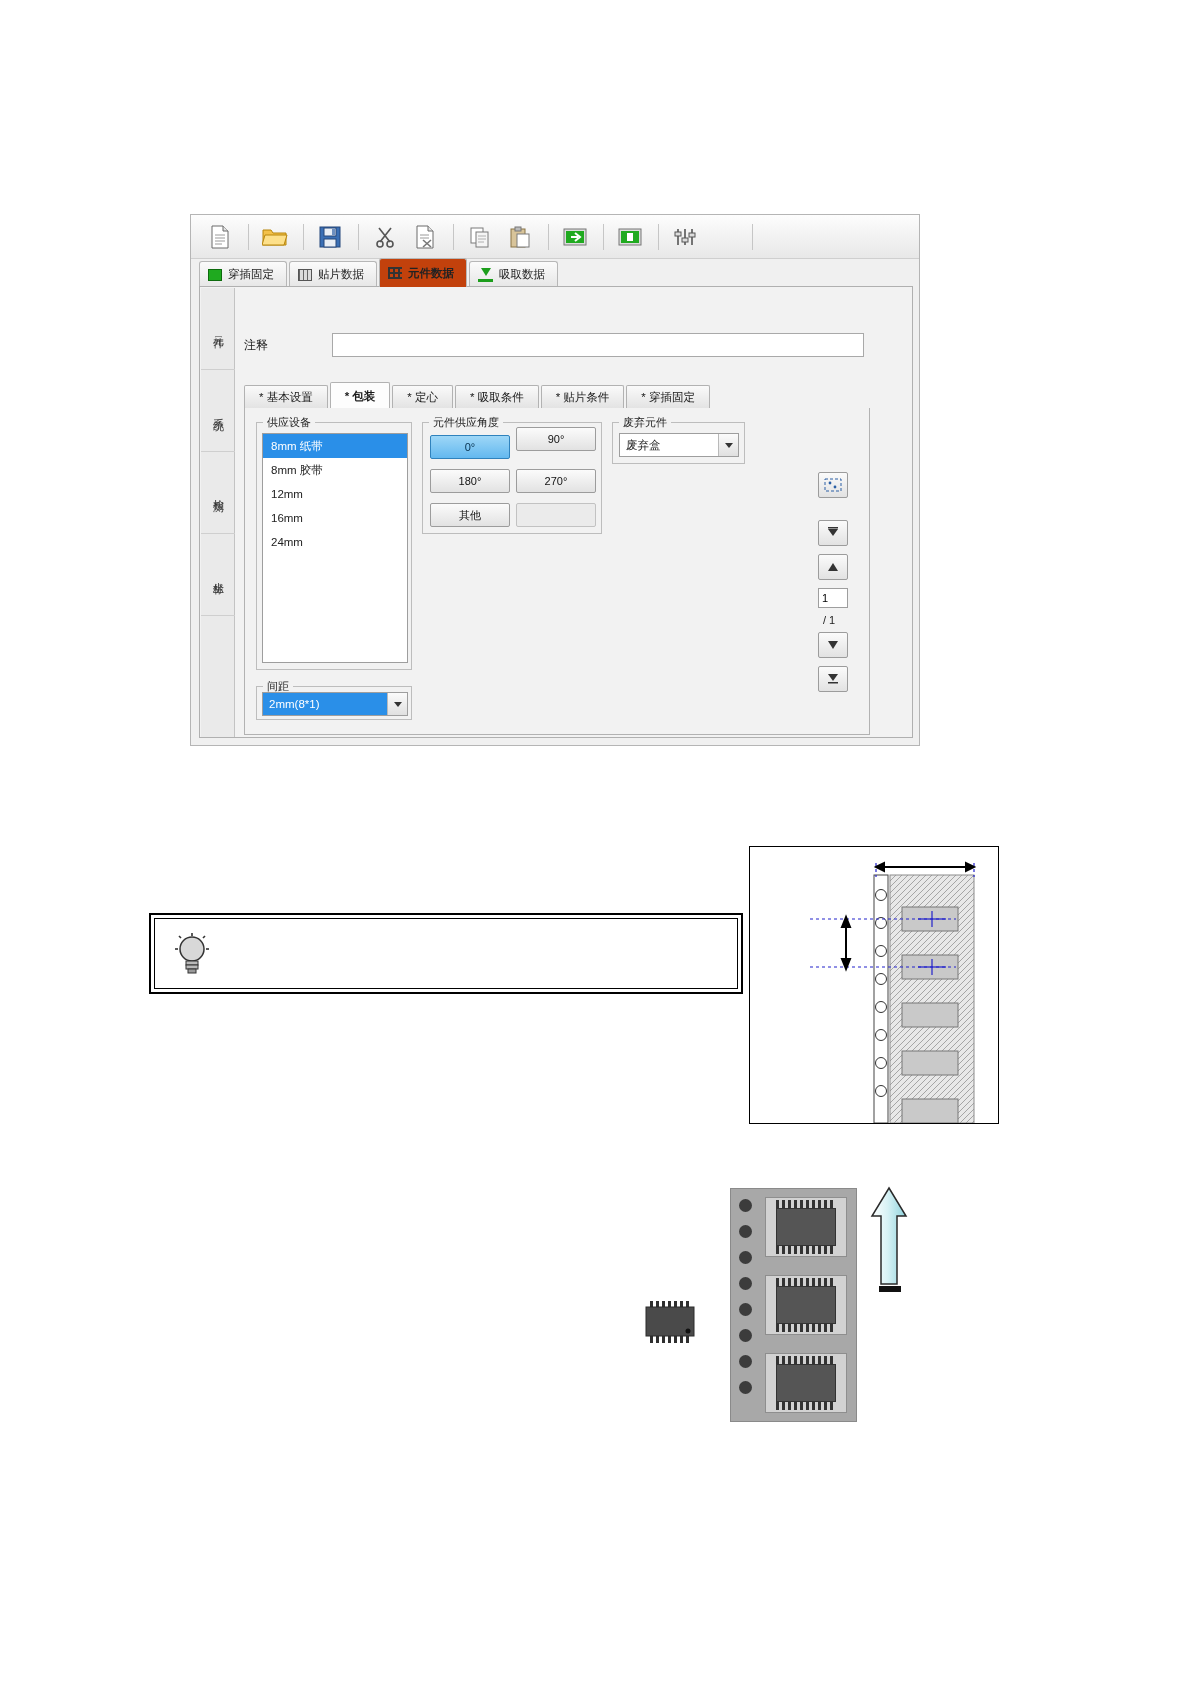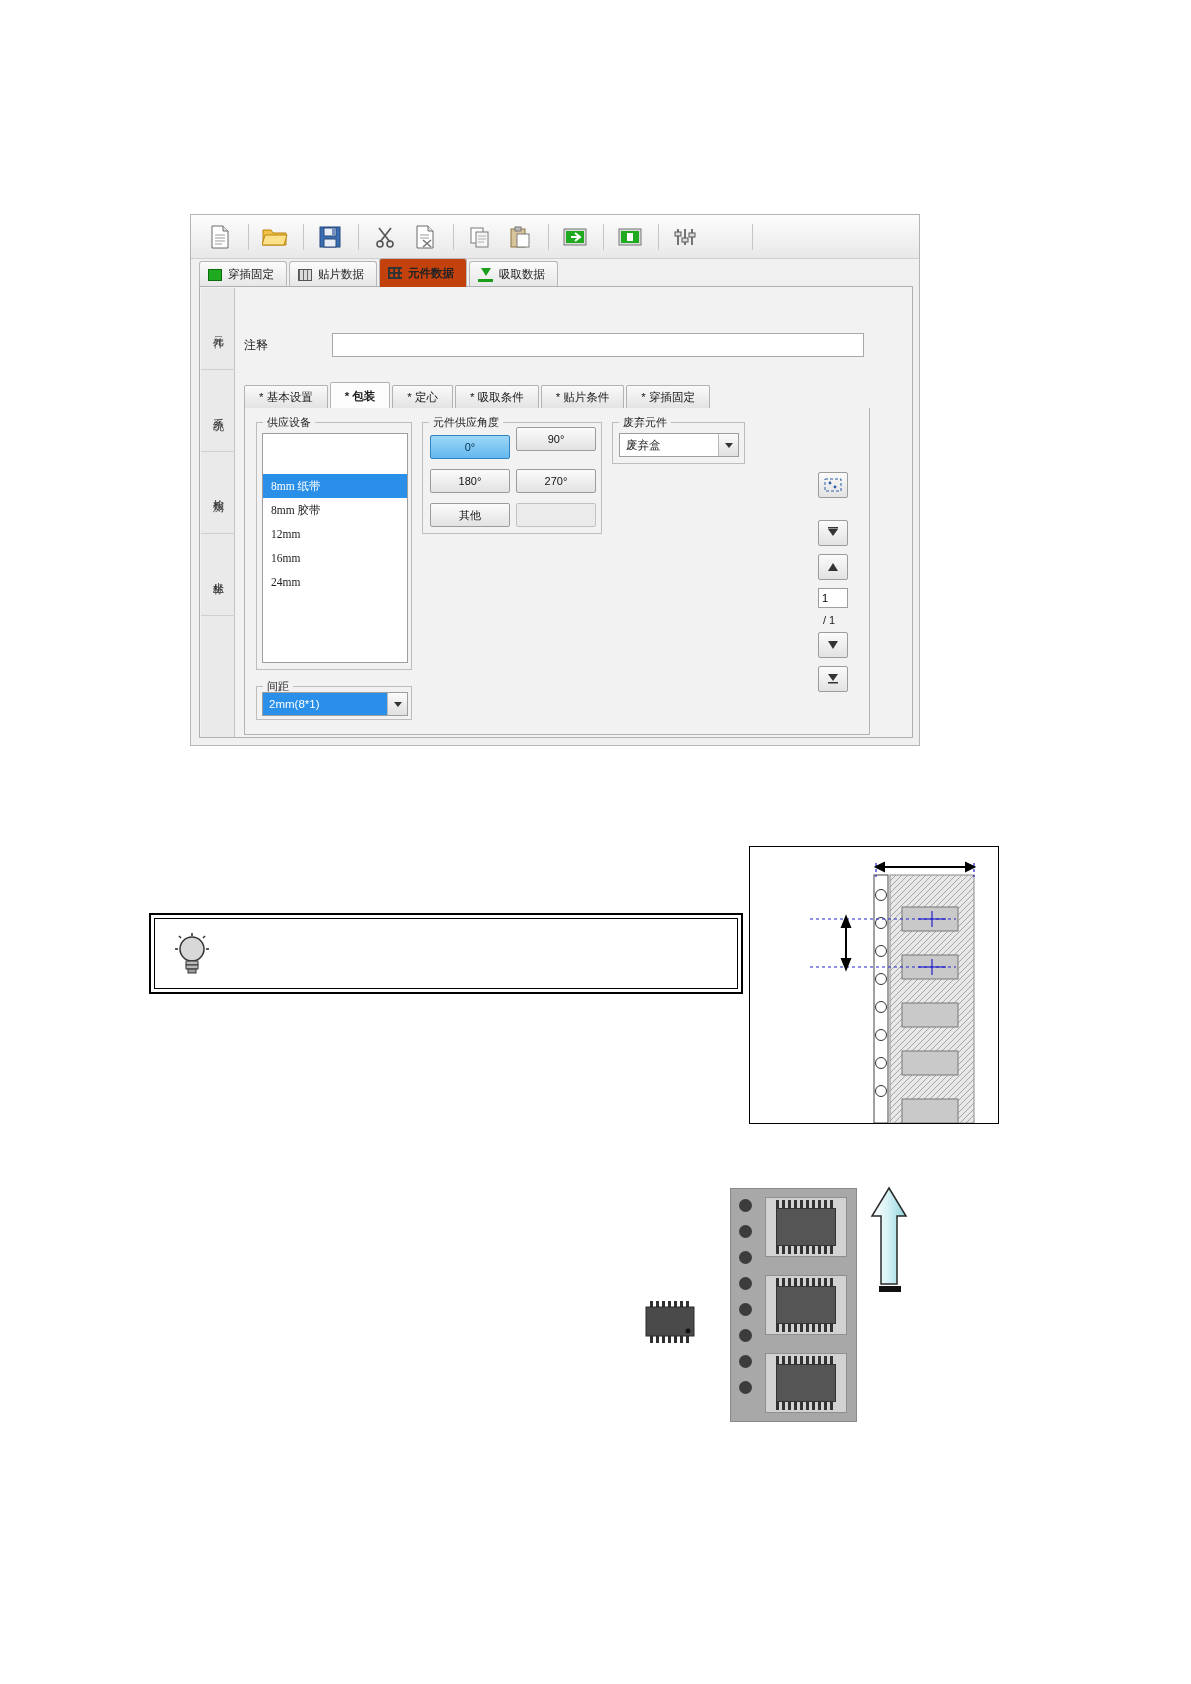--- a/index.html
+++ b/index.html
@@ -261,21 +261,20 @@
   .lb-item {
     height: 24px;
     line-height: 24px;
     padding-left: 8px;
     font-size: 11.5px;
     color: #222;
   }
   .lb-item.sel {
     background: #2a8fe8;
     color: #fff;
-    margin-top: 40px;
   }
 
   .angle-btn {
     position: absolute;
     width: 80px; height: 24px;
     border: 1px solid #9c9c9c;
     border-radius: 2px;
     background: linear-gradient(to bottom, #fbfbfb, #e2e2e2);
     font-size: 11px;
     display: flex; align-items: center; justify-content: center;
@@ -581,21 +580,21 @@
       <div class="itab">* 基本设置</div>
       <div class="itab active">* 包装</div>
       <div class="itab">* 定心</div>
       <div class="itab">* 吸取条件</div>
       <div class="itab">* 贴片条件</div>
       <div class="itab">* 穿插固定</div>
     </div>
 
     <div class="inner-body">
 
-      <div class="group" style="left:11px; top:14px; width:156px; height:248px;font-family:Liberation Serif, serif;">
+      <div class="group" style="left:11px; top:14px; width:156px; height:248px;">
         <div class="legend">供应设备</div>
         <div class="listbox" style="left:5px; top:10px; width:146px; height:230px;">
           <div class="lb-item sel">8mm 纸带</div>
           <div class="lb-item">8mm 胶带</div>
           <div class="lb-item">12mm</div>
           <div class="lb-item">16mm</div>
           <div class="lb-item">24mm</div>
         </div>
       </div>
 

